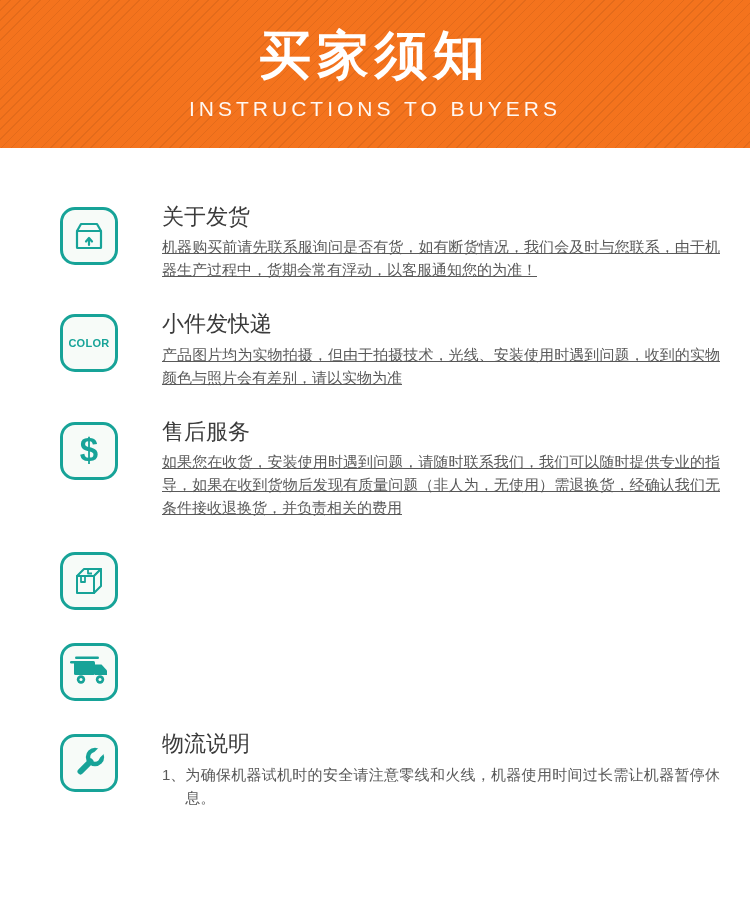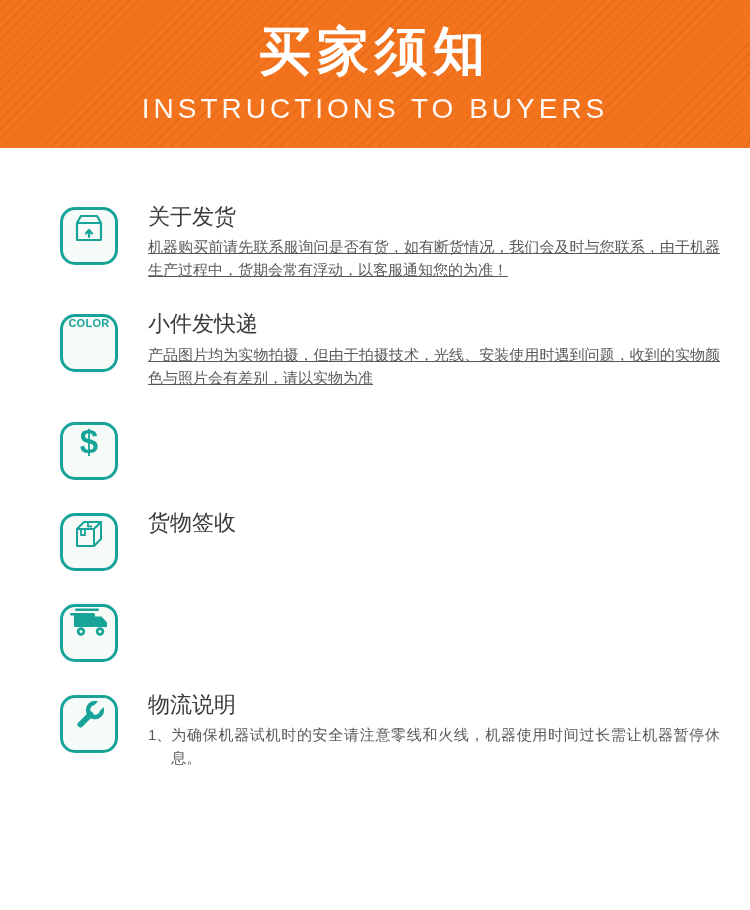--- a/index.html
+++ b/index.html
@@ -14,34 +14,34 @@
     background-color:#f4731d;
     background-image:repeating-linear-gradient(135deg, rgba(0,0,0,0.07) 0 1px, transparent 1px 7px);
     display:flex;flex-direction:column;align-items:center;justify-content:center;
   }
   .banner h1{
     margin:0;color:#ffffff;font-size:52px;font-weight:bold;
     letter-spacing:6px;line-height:1.1;
   }
   .banner .subtitle{
     margin-top:12px;color:rgba(255,255,255,0.95);
-    font-size:28px;font-weight:400;letter-spacing:4px;
+    font-size:21px;font-weight:400;letter-spacing:4px;
   }
   
   main{padding:56px 30px 0 60px;}
   .sec{display:flex;align-items:flex-start;margin-bottom:30px;}
   .icon-box{
     flex:none;width:58px;height:58px;box-sizing:border-box;
     border:3px solid #17a398;border-radius:15px;background:#f7fbf8;
-    display:flex;align-items:flex-start;justify-content:center;
+    display:flex;align-items:center;justify-content:center;
     margin-top:3px;
   }
   .icon-label-color{color:#17a398;font-size:11px;font-weight:700;letter-spacing:0.3px;}
   .icon-label-dollar{color:#17a398;font-size:33px;font-weight:700;line-height:1;padding-bottom:3px;}
-  .sec-content{margin-left:30px;max-width:572px;}
+  .sec-content{margin-left:44px;max-width:572px;}
   .sec-title{
     margin:0 0 5px 0;color:#3b3b3b;font-size:22px;font-weight:500;line-height:1.2;
   }
   .sec-text{
     margin:0;color:#595959;font-size:15px;line-height:23px;text-align:justify;text-decoration:underline;
   }
   .li{display:flex;color:#595959;font-size:15px;line-height:23px;}
   .li-marker{flex:none;white-space:pre;}
   .li-text{text-align:justify;}
 </style>
@@ -77,34 +77,37 @@
     <div class="sec-content">
       <h3 class="sec-title">小件发快递</h3>
       <p class="sec-text">产品图片均为实物拍摄，但由于拍摄技术，光线、安装使用时遇到问题，收到的实物颜色与照片会有差别，请以实物为准</p>
     </div>
   </section>
 
   <section class="sec">
     <div class="icon-box">
       <span class="icon-label-dollar">$</span>
     </div>
+    <div class="sec-content">
+      <h3 class="sec-title">售后服务</h3>
+      <p class="sec-text">如果您在收货，安装使用时遇到问题，请随时联系我们，我们可以随时提供专业的指导，如果在收到货物后发现有质量问题（非人为，无使用）需退换货，经确认我们无条件接收退换货，并负责相关的费用</p>
+    </div>
   </section>
 
   <section class="sec">
     <div class="icon-box">
       <svg width="36" height="36" viewBox="0 0 36 36" fill="#f7fbf8" stroke="#17a398" stroke-width="2" stroke-linejoin="round">
         <polygon points="6,13 13,6 30,6 23,13"></polygon>
         <polygon points="23,13 30,6 30,23 23,30"></polygon>
         <rect x="6" y="13" width="17" height="17"></rect>
         <polyline points="10,13 10,19 14,19 14,13" fill="none" stroke-width="1.8"></polyline>
         <polyline points="17,6 17,10.5 21,10.5" fill="none" stroke-width="1.8"></polyline>
       </svg>
     </div>
     <div class="sec-content">
-      <h3 class="sec-title">货物签收</h3>
     </div>
   </section>
 
   <section class="sec">
     <div class="icon-box">
       <svg width="40" height="34" viewBox="0 0 40 34" fill="#17a398" stroke="none">
         <rect x="6" y="1.5" width="24" height="2.6" rx="1.3"></rect>
         <rect x="1" y="6" width="10" height="2.4" rx="1.2"></rect>
         <rect x="5" y="6" width="21" height="14" rx="1.5"></rect>
         <path d="M26 9.5 h6.5 l5.5 6 v4.5 h-12 Z"></path>

